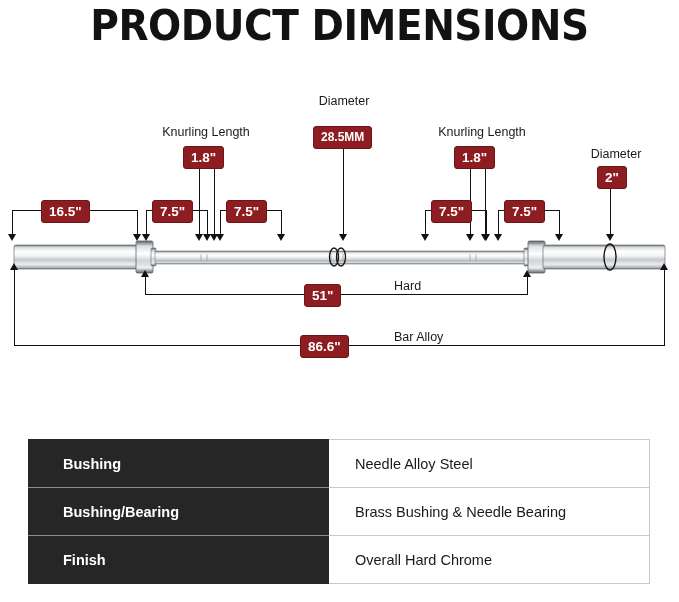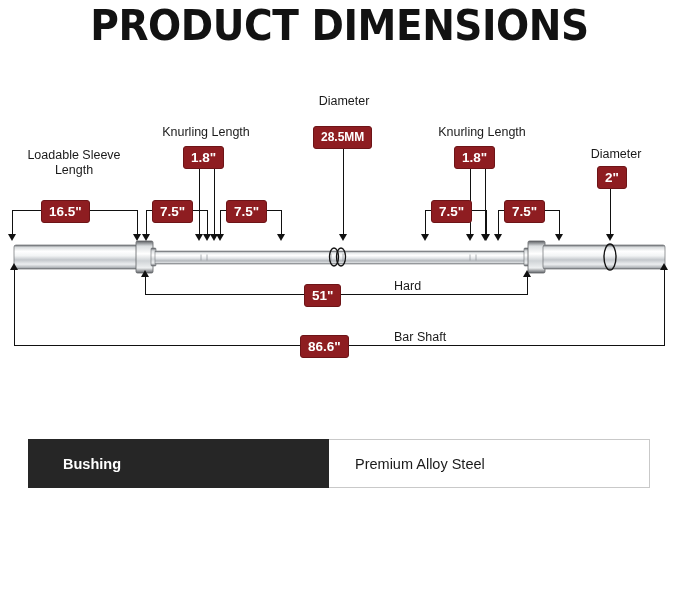--- a/index.html
+++ b/index.html
@@ -160,24 +160,20 @@
     <g fill="none" stroke="#141414" stroke-width="1.3">
       <ellipse cx="334" cy="257" rx="4.5" ry="9"></ellipse>
       <ellipse cx="341" cy="257" rx="4.5" ry="9"></ellipse>
     </g>
 
     <g fill="none" stroke="#141414" stroke-width="1.4">
       <ellipse cx="610" cy="257" rx="6" ry="13"></ellipse>
     </g>
   </svg>
 
-  <div class="lbl center" style="left:14px;top:148px;width:120px;">
-    <span>Loadable Sleeve</span><br>
-    <span>Length</span>
-  </div>
 
   <div class="lbl center" style="left:146px;top:125px;width:120px;">Knurling Length</div>
 
   <div class="lbl center" style="left:298px;top:94px;width:92px;">Diameter</div>
 
   <div class="lbl center" style="left:422px;top:125px;width:120px;">Knurling Length</div>
 
   <div class="lbl center" style="left:570px;top:147px;width:92px;">Diameter</div>
 
   <div class="hline" style="left:12px;top:210px;width:126px;"></div>
@@ -244,23 +240,31 @@
   <div class="arr-u" style="left:523px;top:270px;"></div>
   <div class="badge" style="left:304px;top:284px;">51"</div>
   <div class="lbl" style="left:394px;top:279px;">Hard</div>
 
   <div class="hline" style="left:14px;top:345px;width:651px;"></div>
   <div class="vline" style="left:14px;top:268px;height:78px;"></div>
   <div class="vline" style="left:664px;top:268px;height:78px;"></div>
   <div class="arr-u" style="left:10px;top:263px;"></div>
   <div class="arr-u" style="left:660px;top:263px;"></div>
   <div class="badge" style="left:300px;top:335px;">86.6"</div>
-  <div class="lbl" style="left:394px;top:330px;">Bar Shaft</div>
+  <div class="lbl" style="left:394px;top:330px;">Bar Alloy</div>
 </div>
 
 <table id="spec">
   <tbody>
     <tr>
       <td class="k">Bushing</td>
-      <td class="v">Premium Alloy Steel</td>
+      <td class="v">Needle Alloy Steel</td>
+    </tr>
+    <tr>
+      <td class="k">Bushing/Bearing</td>
+      <td class="v">Brass Bushing &amp; Needle Bearing</td>
+    </tr>
+    <tr>
+      <td class="k">Finish</td>
+      <td class="v">Overall Hard Chrome</td>
     </tr>
   </tbody>
 </table>
 
 </body></html>

